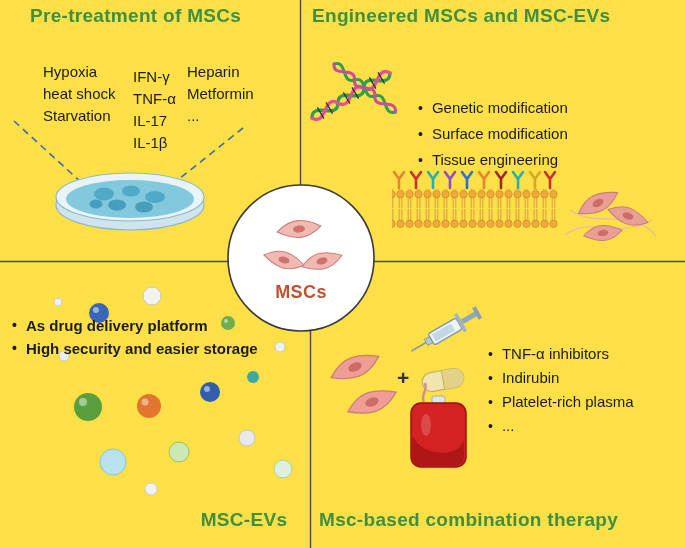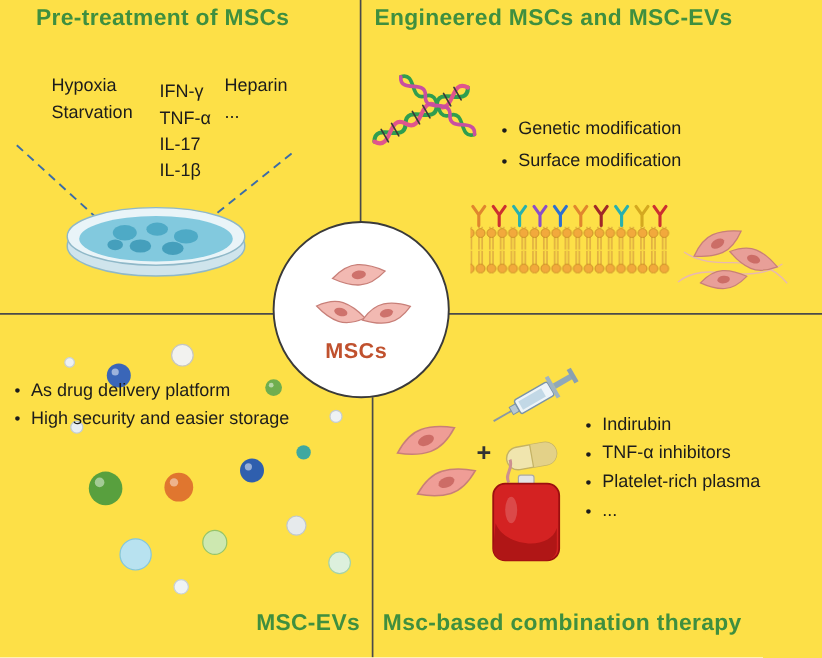--- a/index.html
+++ b/index.html
@@ -6,24 +6,24 @@
   html,body { background:#ffffff; }
   body { width:685px; height:548px; font-family:"Liberation Sans", sans-serif; }
   .canvas { position:relative; width:685px; height:548px; background:#fde047; overflow:hidden; }
   .art { position:absolute; left:0; top:0; }
   .t { position:absolute; color:#1c1c1c; white-space:nowrap; }
   .title { font-size:19px; font-weight:bold; color:#3f8f3f; letter-spacing:0.3px; }
   .col div { font-size:15px; line-height:22px;margin-left:35px; }
   .bullets .row { display:flex; align-items:flex-start; font-size:15px; }
   .bullets .row::before { content:"•"; margin-right:9px; font-size:14px; }
   .bullets.eng .row { line-height:26px; }
-  .bullets.evs .row { line-height:23px; }
+  .bullets.evs .row { line-height:23px;font-weight:bold; }
   .bullets.comb .row { line-height:24px; }
   .plus { font-size:21px; font-weight:bold; color:#333; }
-  .mscs-label { font-size:18px; font-weight:bold; color:#c0512e; width:60px; text-align:left; letter-spacing:0.4px; }
+  .mscs-label { font-size:18px; font-weight:bold; color:#c0512e; width:60px; text-align:center; letter-spacing:0.4px; }
 </style>
 </head>
 <body>
 
 <div class="canvas">
 
   <svg class="art" width="685" height="548" viewBox="0 0 685 548">
     <defs>
       <g id="cellShape">
         <path d="M-26,0 Q-12,-11 0,-10 Q12,-9 26,0 Q12,11 0,10 Q-12,9 -26,0 Z" fill="currentColor" stroke="#c87f78" stroke-width="1.3"></path>
@@ -168,51 +168,54 @@
       <path d="M424,402 C420,395 428,391 425,383" stroke="#cc9090" stroke-width="2.5" fill="none"></path>
       <rect x="432" y="396" width="13" height="10" rx="2" fill="#e4e4e4" stroke="#aaaaaa"></rect>
       <rect x="411" y="403" width="55" height="64" rx="10" fill="#d42222" stroke="#9c0f0f" stroke-width="1.5"></rect>
       <path d="M413,436 C420,455 458,460 464,440 L464,457 A10,10 0 0 1 454,467 H421 A10,10 0 0 1 411,457 Z" fill="#b01616"></path>
       <ellipse cx="426" cy="425" rx="5" ry="11" fill="#ffffff" opacity="0.18"></ellipse>
     </g>
   </svg>
 
   <div class="t title" style="left:30px; top:5px;">Pre-treatment of MSCs</div>
   <div class="t title" style="left:312px; top:5px;text-align:center;">Engineered MSCs and MSC-EVs</div>
-  <div class="t title" style="left:188px; top:509px; width:112px; text-align:right;">MSC-EVs</div>
+  <div class="t title" style="left:188px; top:509px; width:112px; text-align:center;">MSC-EVs</div>
   <div class="t title" style="left:319px; top:509px;">Msc-based combination therapy</div>
 
   <div class="t col" style="left:8px; top:61px;">
     <div>Hypoxia</div>
+    <div>heat shock</div>
     <div>Starvation</div>
   </div>
   <div class="t col" style="left:98px; top:66px;">
     <div>IFN-γ</div>
     <div>TNF-α</div>
     <div>IL-17</div>
     <div>IL-1β</div>
   </div>
   <div class="t col" style="left:152px; top:61px;">
     <div>Heparin</div>
+    <div>Metformin</div>
     <div>...</div>
   </div>
 
   <div class="t bullets eng" style="left:418px; top:70px;margin-top:25px;">
     <div class="row">Genetic modification</div>
     <div class="row">Surface modification</div>
+    <div class="row">Tissue engineering</div>
   </div>
 
   <div class="t bullets evs" style="left:12px; top:314px;">
     <div class="row">As drug delivery platform</div>
     <div class="row">High security and easier storage</div>
   </div>
 
   <div class="t bullets comb" style="left:488px; top:342px;">
+    <div class="row">TNF-α inhibitors</div>
     <div class="row">Indirubin</div>
-    <div class="row">TNF-α inhibitors</div>
     <div class="row">Platelet-rich plasma</div>
     <div class="row">...</div>
   </div>
 
   <div class="t plus" style="left:397px; top:366px;">+</div>
 
   <div class="t mscs-label" style="left:271px; top:282px;">MSCs</div>
 
 </div>
 

